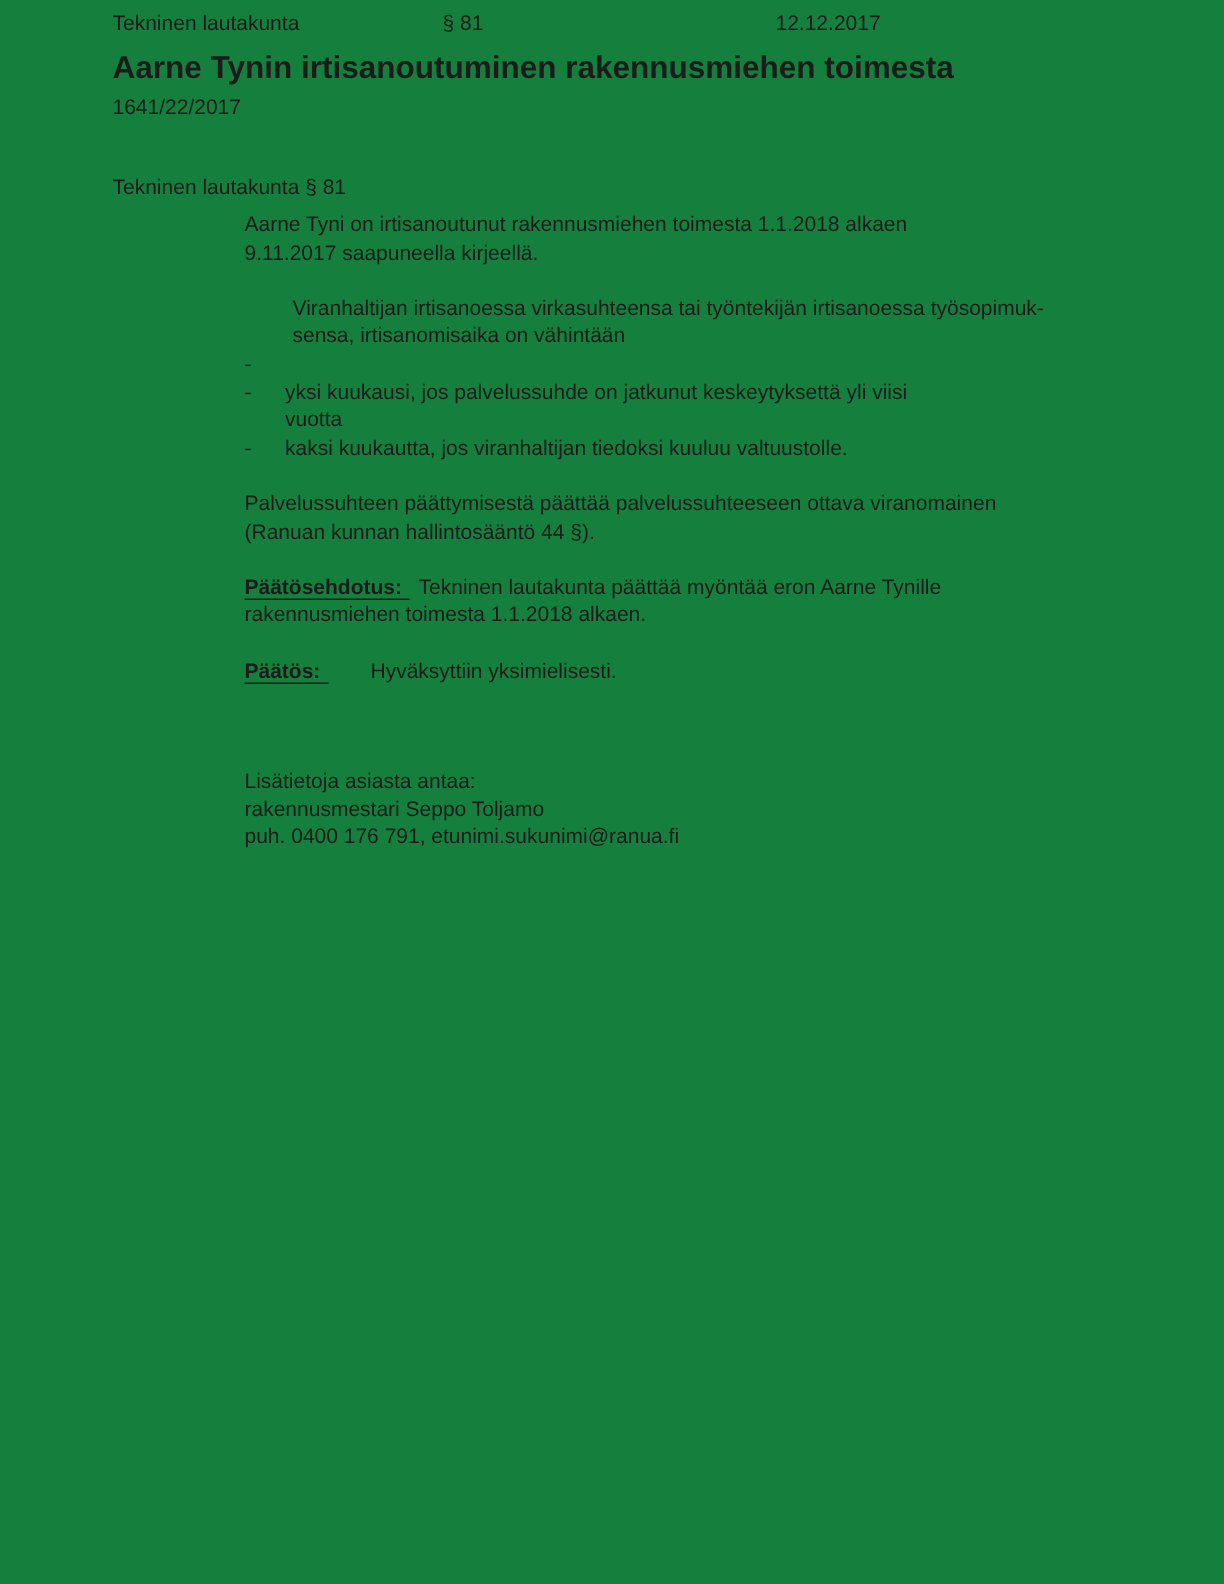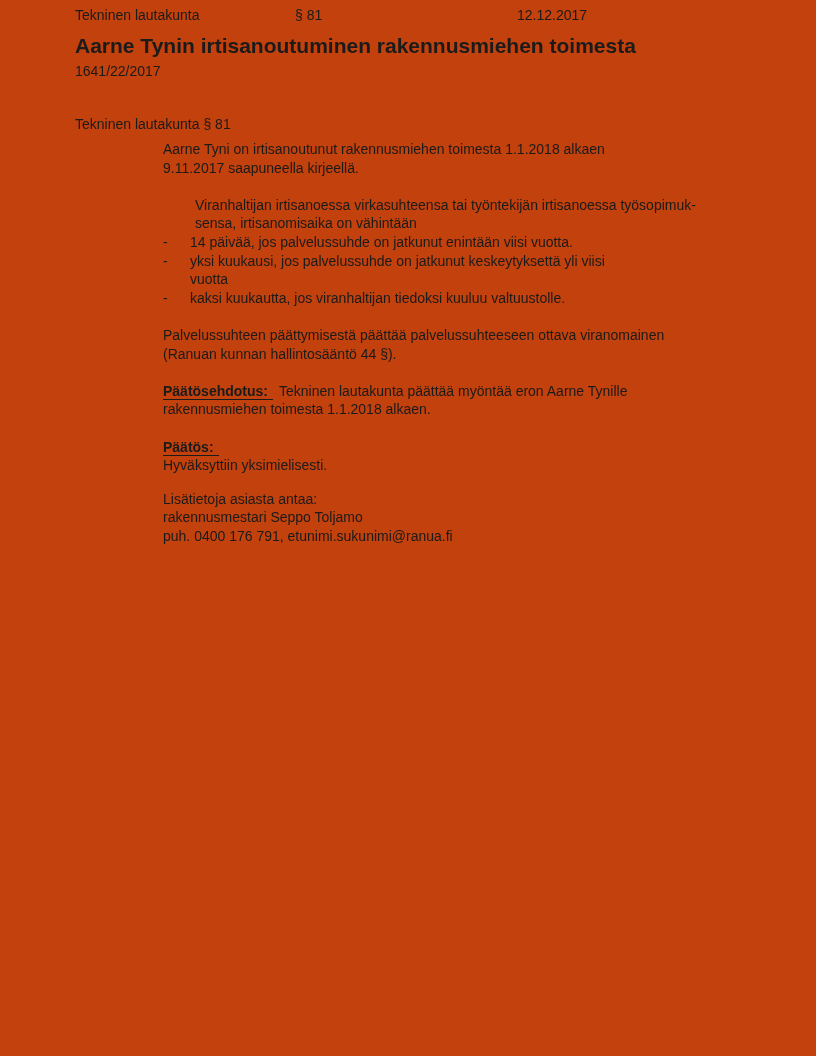--- a/index.html
+++ b/index.html
@@ -1,21 +1,21 @@
 <!DOCTYPE html>
 <html><head>
 <meta charset="utf-8">
 <style>
   * { margin: 0; padding: 0; box-sizing: border-box; }
   html, body { background: #ffffff; }
   .page {
     position: relative;
     width: 816px;
     height: 1056px;
-    background: #c2410c;
+    background: #15803d;
     color: #1b1b1b;
     font-family: "Liberation Sans", sans-serif;
     font-size: 14px;
     line-height: 18.6px;
     overflow: hidden;
   }
   .abs { position: absolute; }
   .hdr-committee { left: 75px; top: 6px; }
   .hdr-section   { left: 295px; top: 6px; }
   .hdr-date      { left: 517px; top: 6px; text-align: center; }
@@ -40,21 +40,21 @@
   .bullet-marker { width: 27px; flex: none; }
   .bullet-text { white-space: pre-line; }
   .label-u {
     font-weight: bold;
     border-bottom: 1.5px solid #1b1b1b;
     padding-right: 5px;
     margin-right: 6px;
     display: inline-block;
     line-height: 16px;
   }
-  .decision-row { display: flex; margin-bottom: 15px; flex-direction: column; }
+  .decision-row { display: flex; margin-bottom: 55px; }
   .decision-label-cell { width: 84px; flex: none; }
   .contact { white-space: pre-line; }
 </style>
 </head>
 <body>
 
 <div class="page">
 
   <div class="abs hdr-committee">Tekninen lautakunta</div>
   <div class="abs hdr-section">§ 81</div>
@@ -70,21 +70,20 @@
 
     <p class="para">Aarne Tyni on irtisanoutunut rakennusmiehen toimesta 1.1.2018 alkaen
 9.11.2017 saapuneella kirjeellä.</p>
 
     <p class="para no-gap">Viranhaltijan irtisanoessa virkasuhteensa tai työntekijän irtisanoessa työsopimuk-
 sensa, irtisanomisaika on vähintään</p>
 
     <div class="bullet-list">
       <div class="bullet-row">
         <span class="bullet-marker">-</span>
-        <span class="bullet-text">14 päivää, jos palvelussuhde on jatkunut enintään viisi vuotta.</span>
       </div>
       <div class="bullet-row">
         <span class="bullet-marker">-</span>
         <span class="bullet-text">yksi kuukausi, jos palvelussuhde on jatkunut keskeytyksettä yli viisi
 vuotta</span>
       </div>
       <div class="bullet-row">
         <span class="bullet-marker">-</span>
         <span class="bullet-text">kaksi kuukautta, jos viranhaltijan tiedoksi kuuluu valtuustolle.</span>
       </div>

